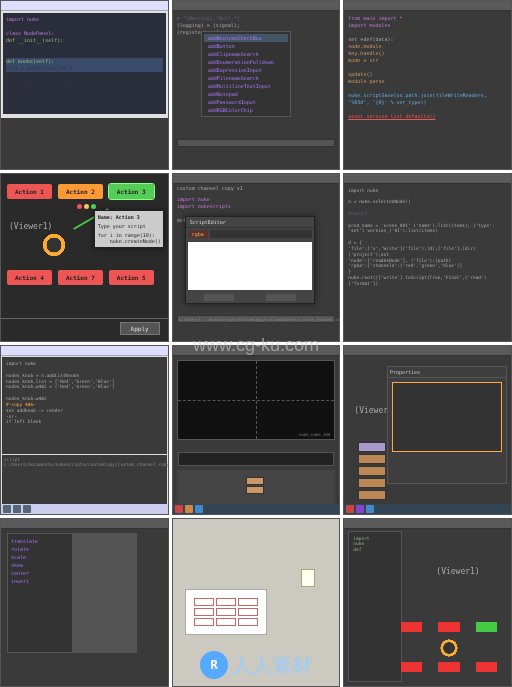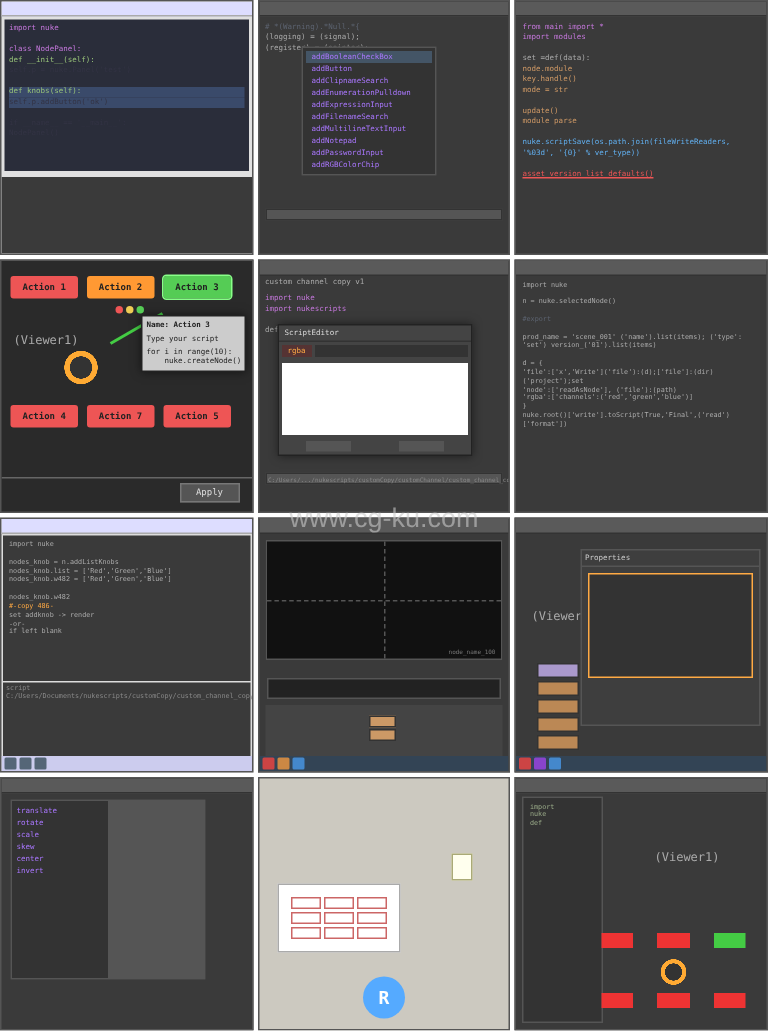--- a/index.html
+++ b/index.html
@@ -329,13 +329,14 @@
       <span class="rbox"></span>
     </div>
   </div>
 </div>
 
 </div>
 
 <div class="watermark-center">www.cg-ku.com</div>
 <div class="watermark-bottom">
   <span class="wm-logo">R</span>
+  <span class="wm-text">人人素材</span>
 </div>
 
 </body></html>

